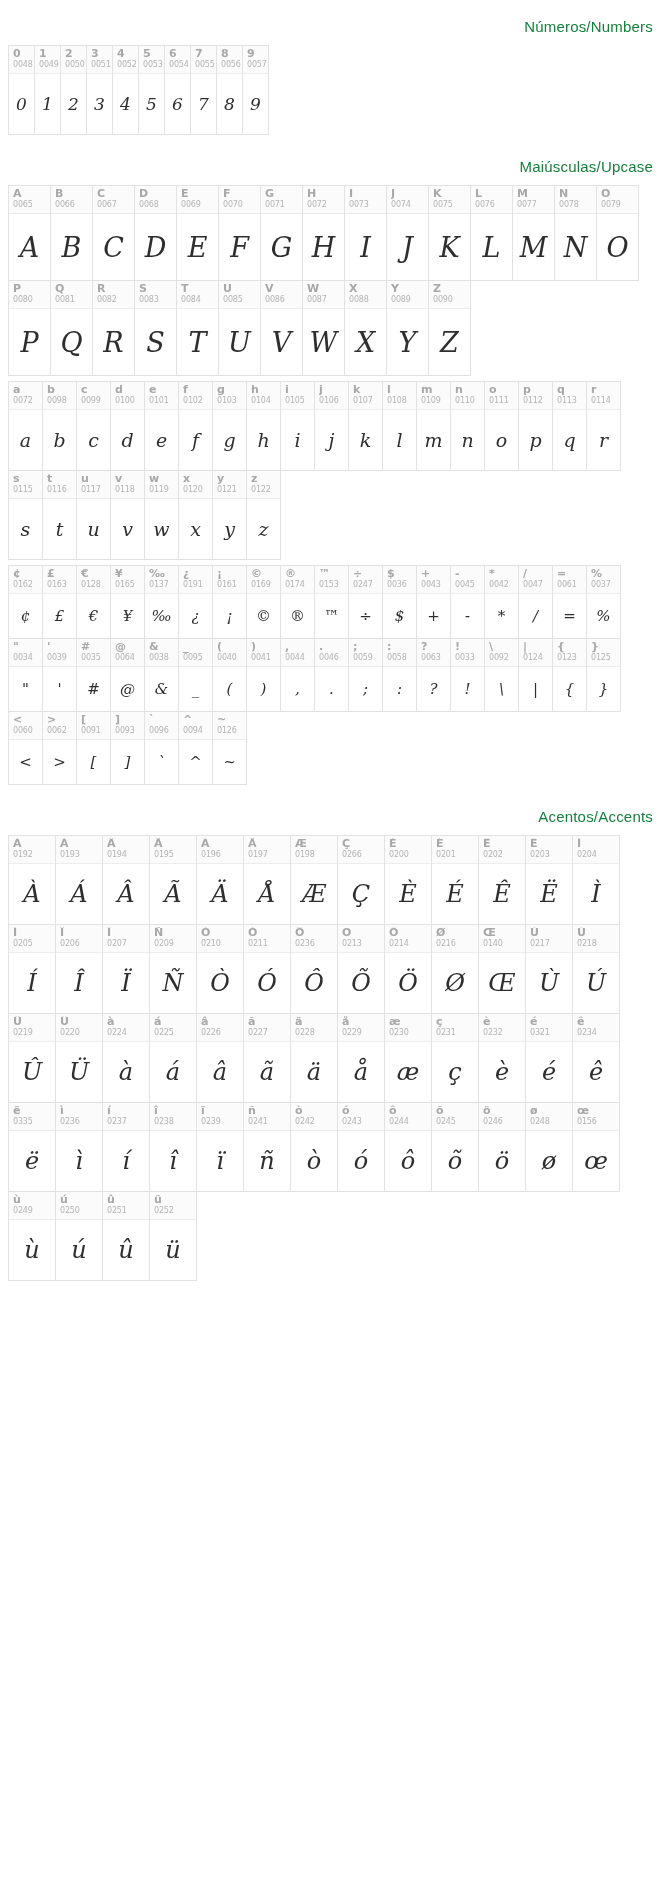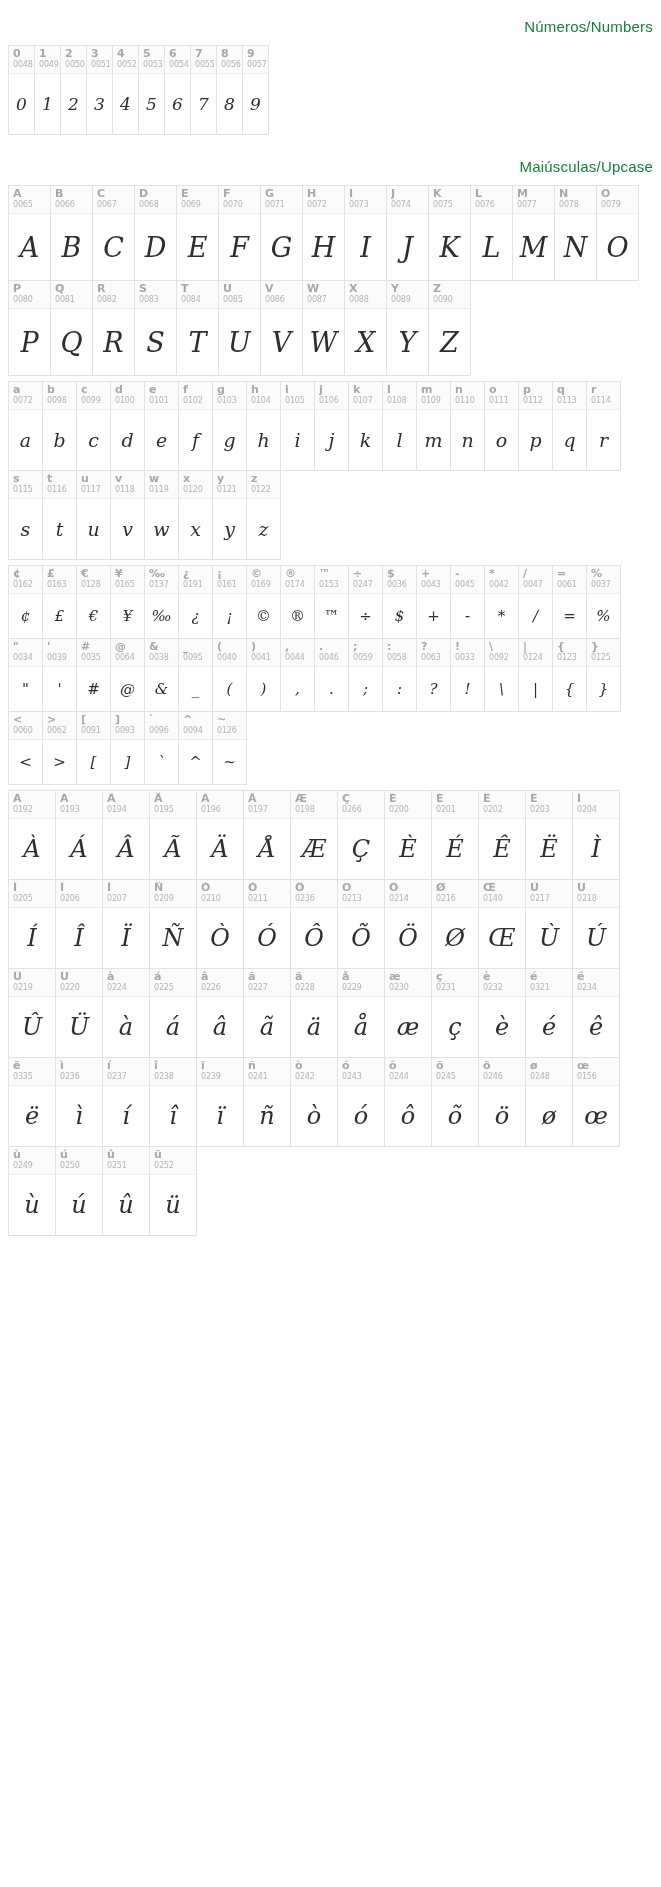--- a/index.html
+++ b/index.html
@@ -850,20 +850,21 @@
           <div class="cell">
             <div class="meta">
               <span class="char">~</span>
               <span class="code">0126</span>
             </div>
             <div class="glyph">~</div>
           </div>
         </div>
       </div>
       <div class="section">
+        <h2 class="section-title">Acentos/Accents</h2>
         <div class="grid g-acc">
           <div class="cell">
             <div class="meta">
               <span class="char">À</span>
               <span class="code">0192</span>
             </div>
             <div class="glyph">À</div>
           </div>
           <div class="cell">
             <div class="meta">

